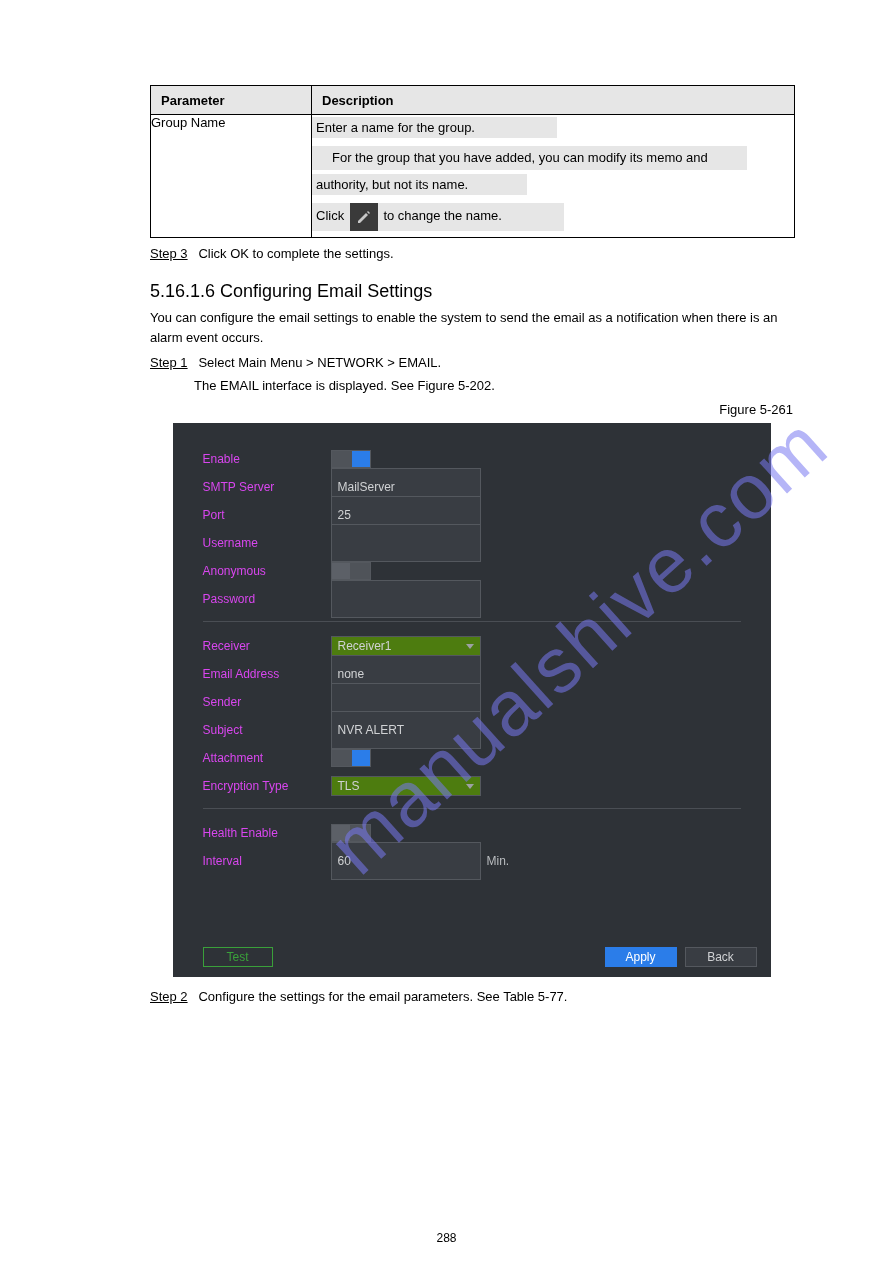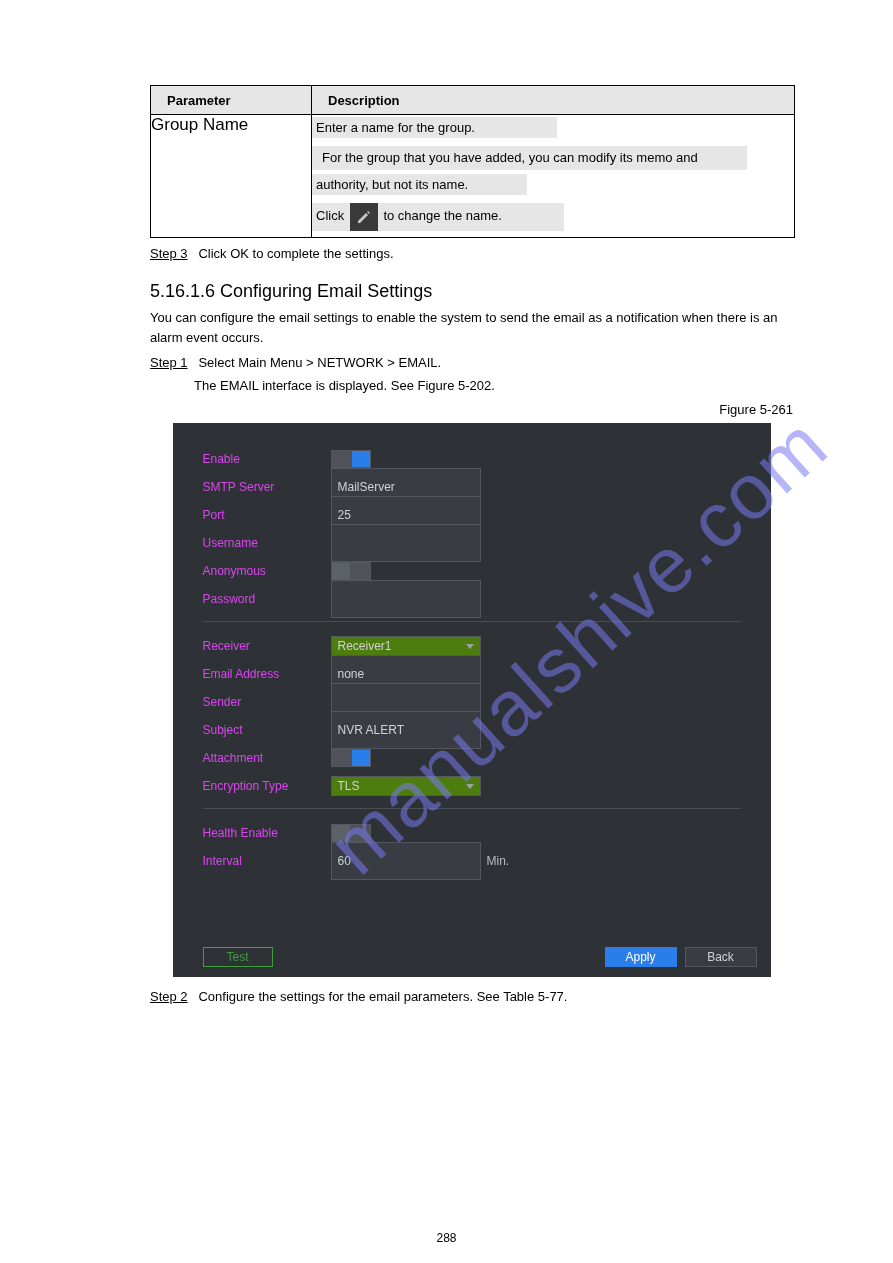--- a/index.html
+++ b/index.html
@@ -20,48 +20,48 @@
   table.param {
     border-collapse: collapse;
     width: 645px;
     font-size: 13px;
   }
   table.param th {
     background: #e6e6e6;
     border: 1px solid #000;
     font-weight: bold;
     text-align: left;
-    padding: 4px 16px;
+    padding: 4px 10px;
     height: 20px;
   }
   table.param td {
     border: 1px solid #000;
     vertical-align: top;
     padding: 0;
   }
   .cell-left {
     width: 160px;
     padding: 8px 10px;
-    font-size: 17px;
+    font-size: 13px;
   }
   .cell-right {
     padding: 8px 26px 8px 26px;
   }
   .highlight-row {
     background: #e6e6e6;
     padding: 3px 4px;
     margin: 2px 0 6px 0;
     font-size: 13px;
     display: inline-block;
     width: 245px;
     box-sizing: border-box;
   }
   .highlight-row2 {
     background: #e6e6e6;
-    padding: 3px 10px;
+    padding: 3px 20px;
     margin: 2px 0 2px 0;
     font-size: 13px;
     display: inline-block;
     width: 435px;
     box-sizing: border-box;
     line-height: 1.4;
   }
   .highlight-row3 {
     background: #e6e6e6;
     padding: 0px 4px 0px 4px;

